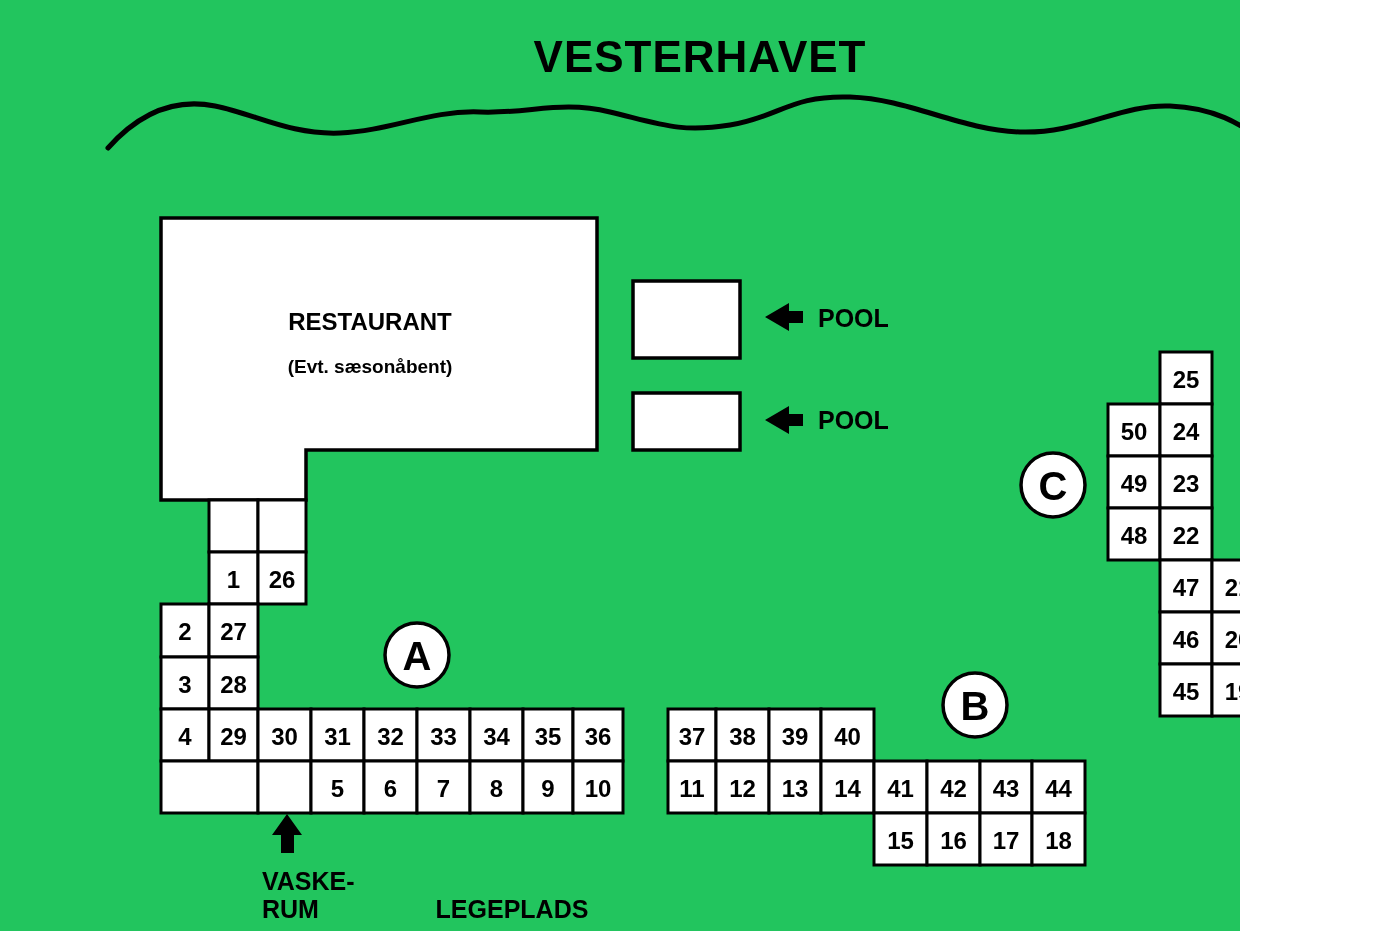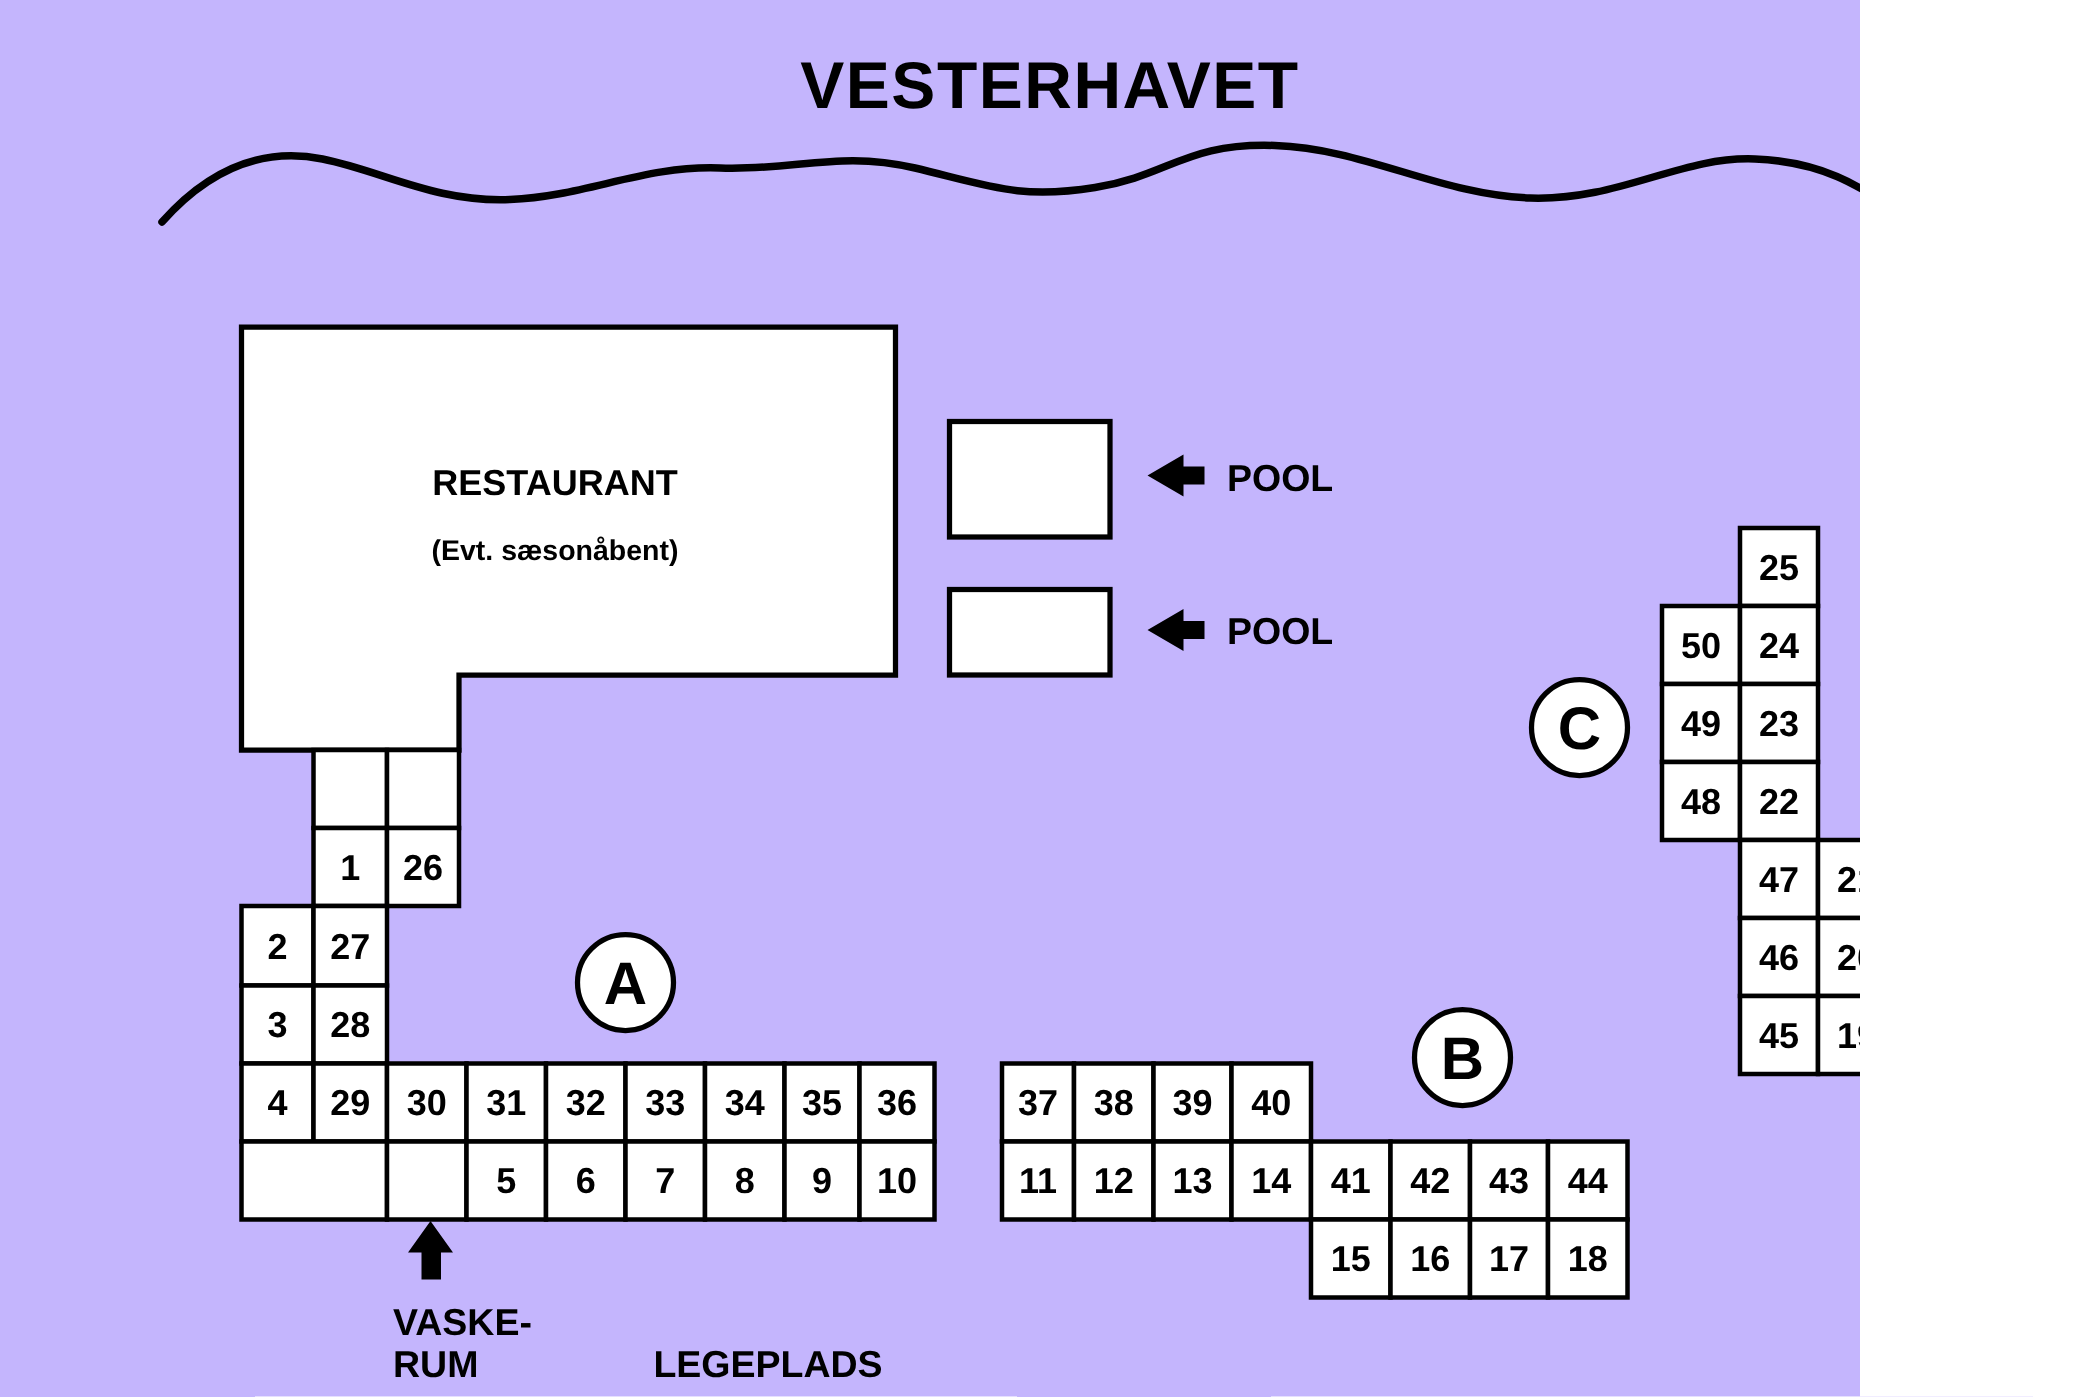--- a/index.html
+++ b/index.html
@@ -4,21 +4,21 @@
 <style>
   html, body {
     margin: 0;
     padding: 0;
     background: #ffffff;
   }
   .stage {
     position: relative;
     width: 1240px;
     height: 931px;
-    background: #c4b5fd;
+    background: #22c55e;
     overflow: hidden;
     font-family: "Liberation Sans", sans-serif;
   }
   svg text {
     font-family: "Liberation Sans", sans-serif;
     font-weight: bold;
     fill: #000000;
   }
   .title-text {
     font-size: 44px;

